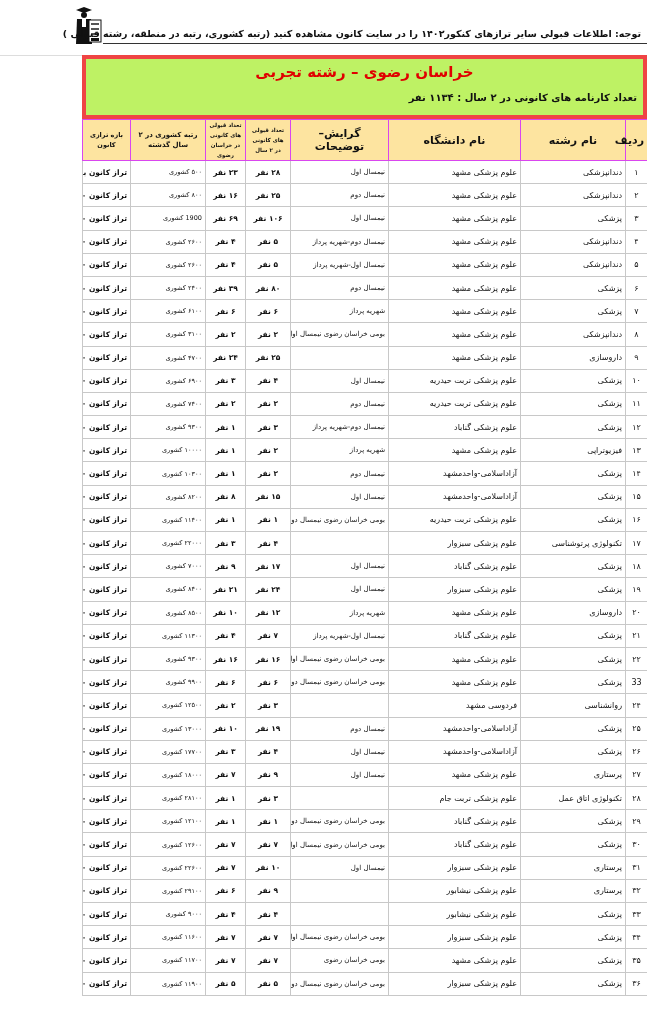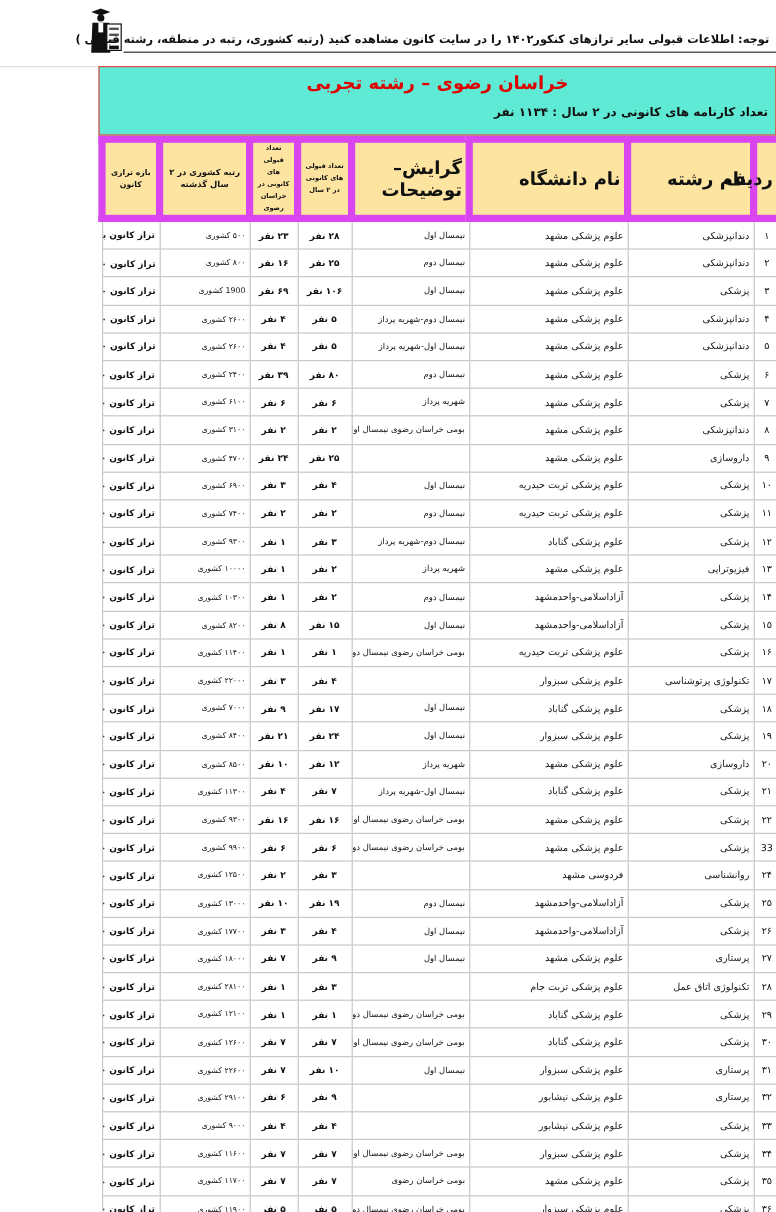--- a/index.html
+++ b/index.html
@@ -3,27 +3,27 @@
 <meta charset="utf-8">
 <style>
   html, body { margin:0; padding:0; background:#ffffff; }
   body { width:647px; height:1010px; position:relative; overflow:hidden; font-family:"DejaVu Sans", sans-serif; }
   .notice { position:absolute; top:0; left:0; width:647px; height:50px; }
   .logo { position:absolute; left:72px; top:4px; width:30px; height:42px; }
   .notice-line { position:absolute; left:103px; right:0; top:43px; border-top:1px solid #333; }
   .notice-text { position:absolute; right:6px; top:28px; direction:rtl; font-size:9.5px; font-weight:bold; color:#111; white-space:nowrap; }
   .left-gap { position:absolute; left:0; top:55px; width:82px; border-top:1px solid #ddd; }
   .sheet { position:absolute; left:82px; top:55px; width:565px; }
-  .banner { background:#5eead4; border:1px solid #ef4444; height:56px; position:relative; direction:rtl; }
+  .banner { background:#bef264; border:4px solid #ef4444; height:56px; position:relative; direction:rtl; }
   .banner-title { position:absolute; left:0; right:0; top:4px; text-align:center; color:#e00000; font-size:15px; font-weight:bold; }
   .banner-stat-a { position:absolute; right:6px; top:33px; font-size:10px; font-weight:bold; color:#111; }
   .banner-stat-b { position:absolute; right:248px; top:33px; font-size:10px; font-weight:bold; color:#111; white-space:nowrap; }
   table { border-collapse:collapse; width:565px; table-layout:fixed; direction:rtl; }
-  th { background:#fde4a0; border:6px solid #d946ef; font-weight:bold; color:#111; height:29px; padding:0 3px; }
-  th.big { font-size:15px; text-align:right; }
+  th { background:#fde4a0; border:1px solid #d946ef; font-weight:bold; color:#111; height:29px; padding:0 3px; }
+  th.big { font-size:11px; text-align:center; }
   th.small { font-size:5.5px; text-align:center; line-height:10px; }
   td { border:1px solid #c8c8c8; height:22.2px; padding:0 3px; font-size:7.5px; color:#111; white-space:nowrap; overflow:hidden; }
   td.num { text-align:center; font-size:8px; }
   td.major { text-align:right; font-size:8px; }
   td.uni { text-align:right; font-size:8px; }
   td.note { text-align:right; font-size:7px; }
   td.cnt { text-align:center; font-size:7.5px; font-weight:bold; }
   td.rank { font-size:6.5px; }
   td.range { text-align:right; font-size:7.5px; font-weight:bold; }
 </style>

